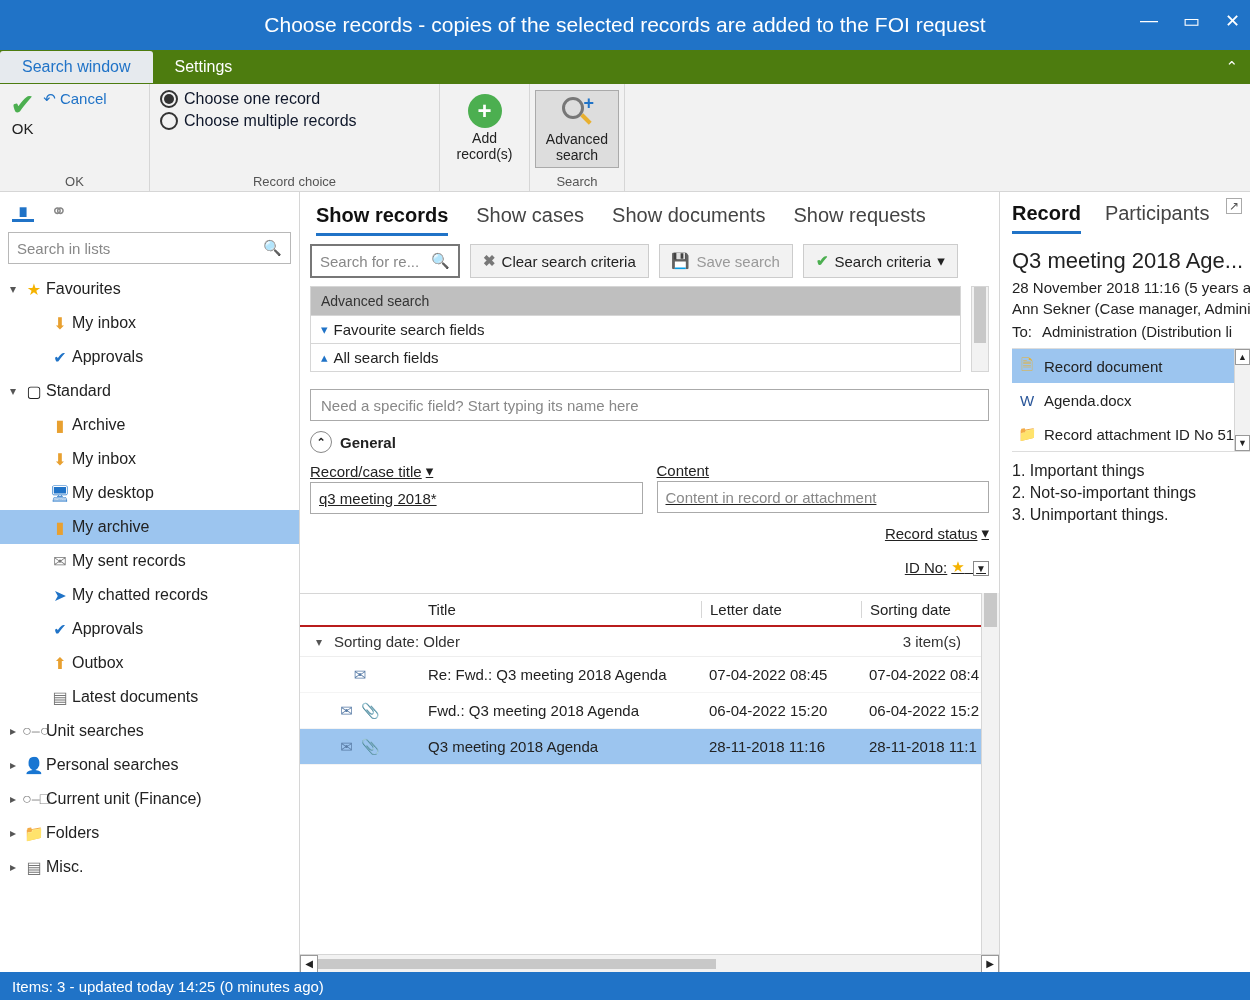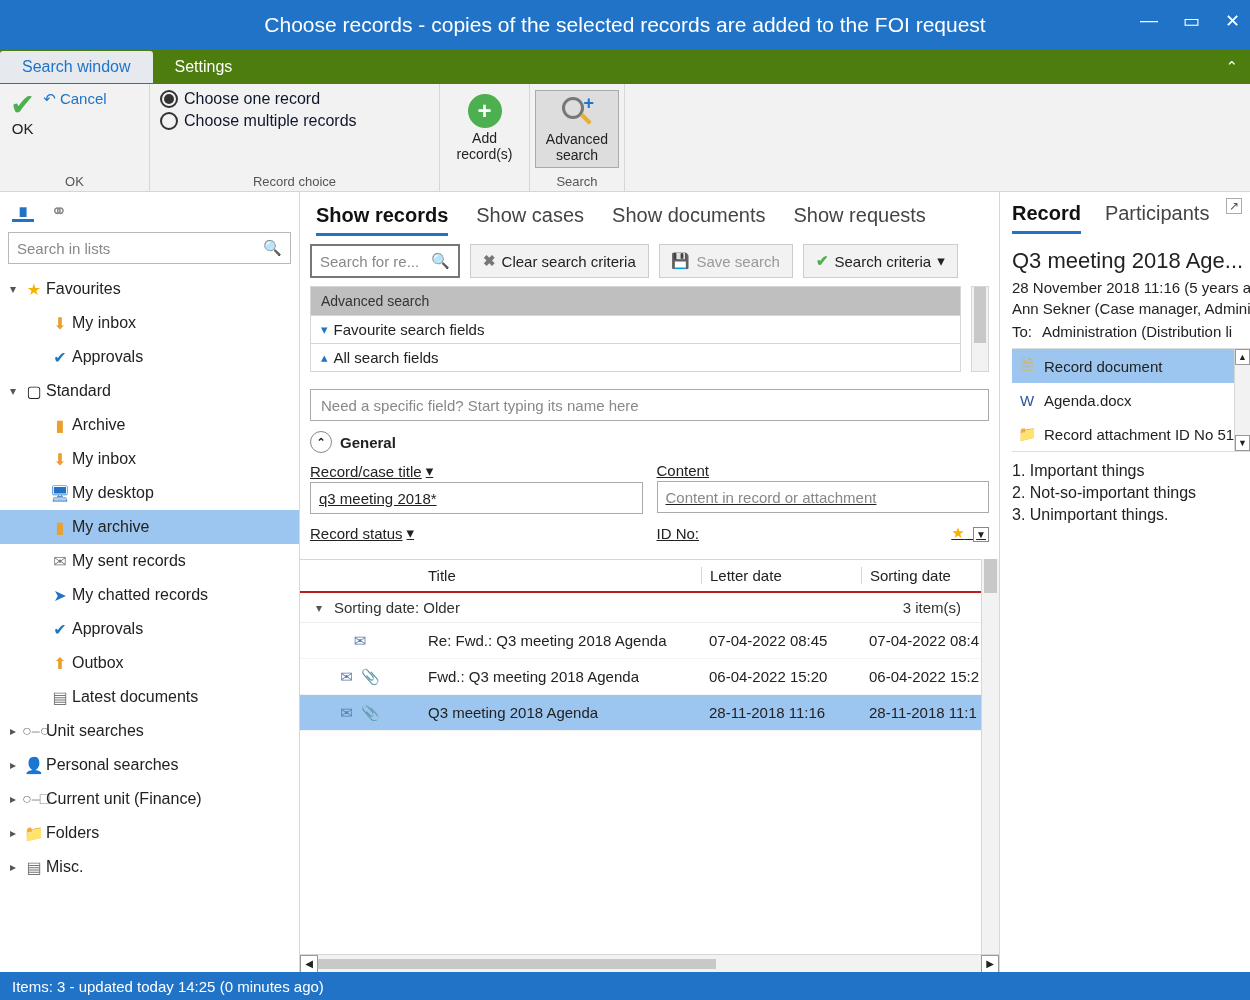--- a/index.html
+++ b/index.html
@@ -352,21 +352,21 @@
             <span>Record/case title</span>
             <span>▾</span>
           </div>
         <div class="finput">q3 meeting 2018*</div>
       </div>
       <div class="fcol">
         <div class="flabel">Content</div>
         <div class="finput placeholder">Content in record or attachment</div>
       </div>
     </div>
-    <div class="fields-row" style="align-items:flex-start;">
+    <div class="fields-row" style="align-items:flex-end;flex-direction:column;">
       <div class="fcol flabel">
           <span>Record status</span>
           <span>▾</span>
         </div>
       <div class="fcol flabel" style="justify-content:space-between;">
         <span>ID No:</span>
         <span><span class="star-small">★</span>&nbsp;&nbsp;<span style="border:1px solid #888;font-size:10px;padding:1px 2px;">▼</span></span>
       </div>
     </div>
 

